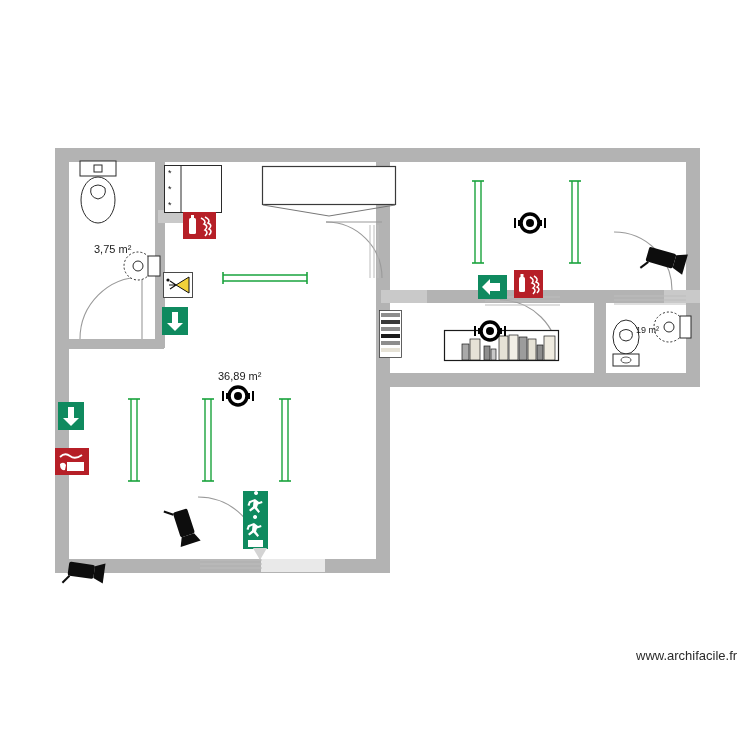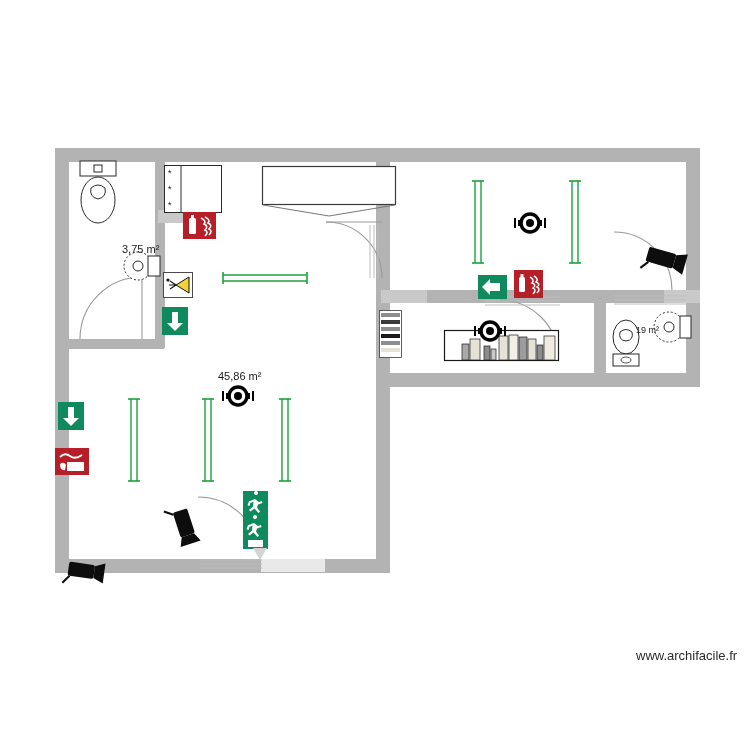--- a/index.html
+++ b/index.html
@@ -291,19 +291,19 @@
   <svg class="abs" style="left:243px;top:516px;width:25px;height:33px;">
     <rect x="0" y="0" width="25" height="33" fill="#0f8a5f"></rect>
     <path d="M 12,3 a 2,2 0 1 1 0.1,0 z" fill="#fff"></path>
     <path d="M 11,7 l 4,3 l 3,-1 l 0.5,2 l -4.5,1.5 l -1,3 l 3,4 l -1.5,1.5 l -4,-4.5 l -4,3 l -1.5,-1.5 l 4,-3.5 l 0.5,-5 l -3,1.5 l -1,3 l -2,-0.8 l 1.5,-4 z" fill="#fff"></path>
     <rect x="5" y="24" width="15" height="7" fill="#fff"></rect>
   </svg>
 
   <div class="abs" style="left:253px;top:548px;width:14px;height:12px;background:#d4d4d4;
        clip-path:polygon(0 0,100% 0,50% 100%);"></div>
 
-  <div class="area-label" style="left:94px;  top:243px;margin-left:28px;">3,75 m²</div>
-  <div class="area-label" style="left:218px; top:370px;">45,86 m²</div>
+  <div class="area-label" style="left:94px;  top:243px;">3,75 m²</div>
+  <div class="area-label" style="left:218px; top:370px;">36,89 m²</div>
   <div class="area-label" style="left:636px; top:325px; font-size:9px;">19 m²</div>
 
   <div class="watermark" style="left:636px; top:627px;">www.archifacile.fr</div>
 
 </div>
 
 </body></html>

